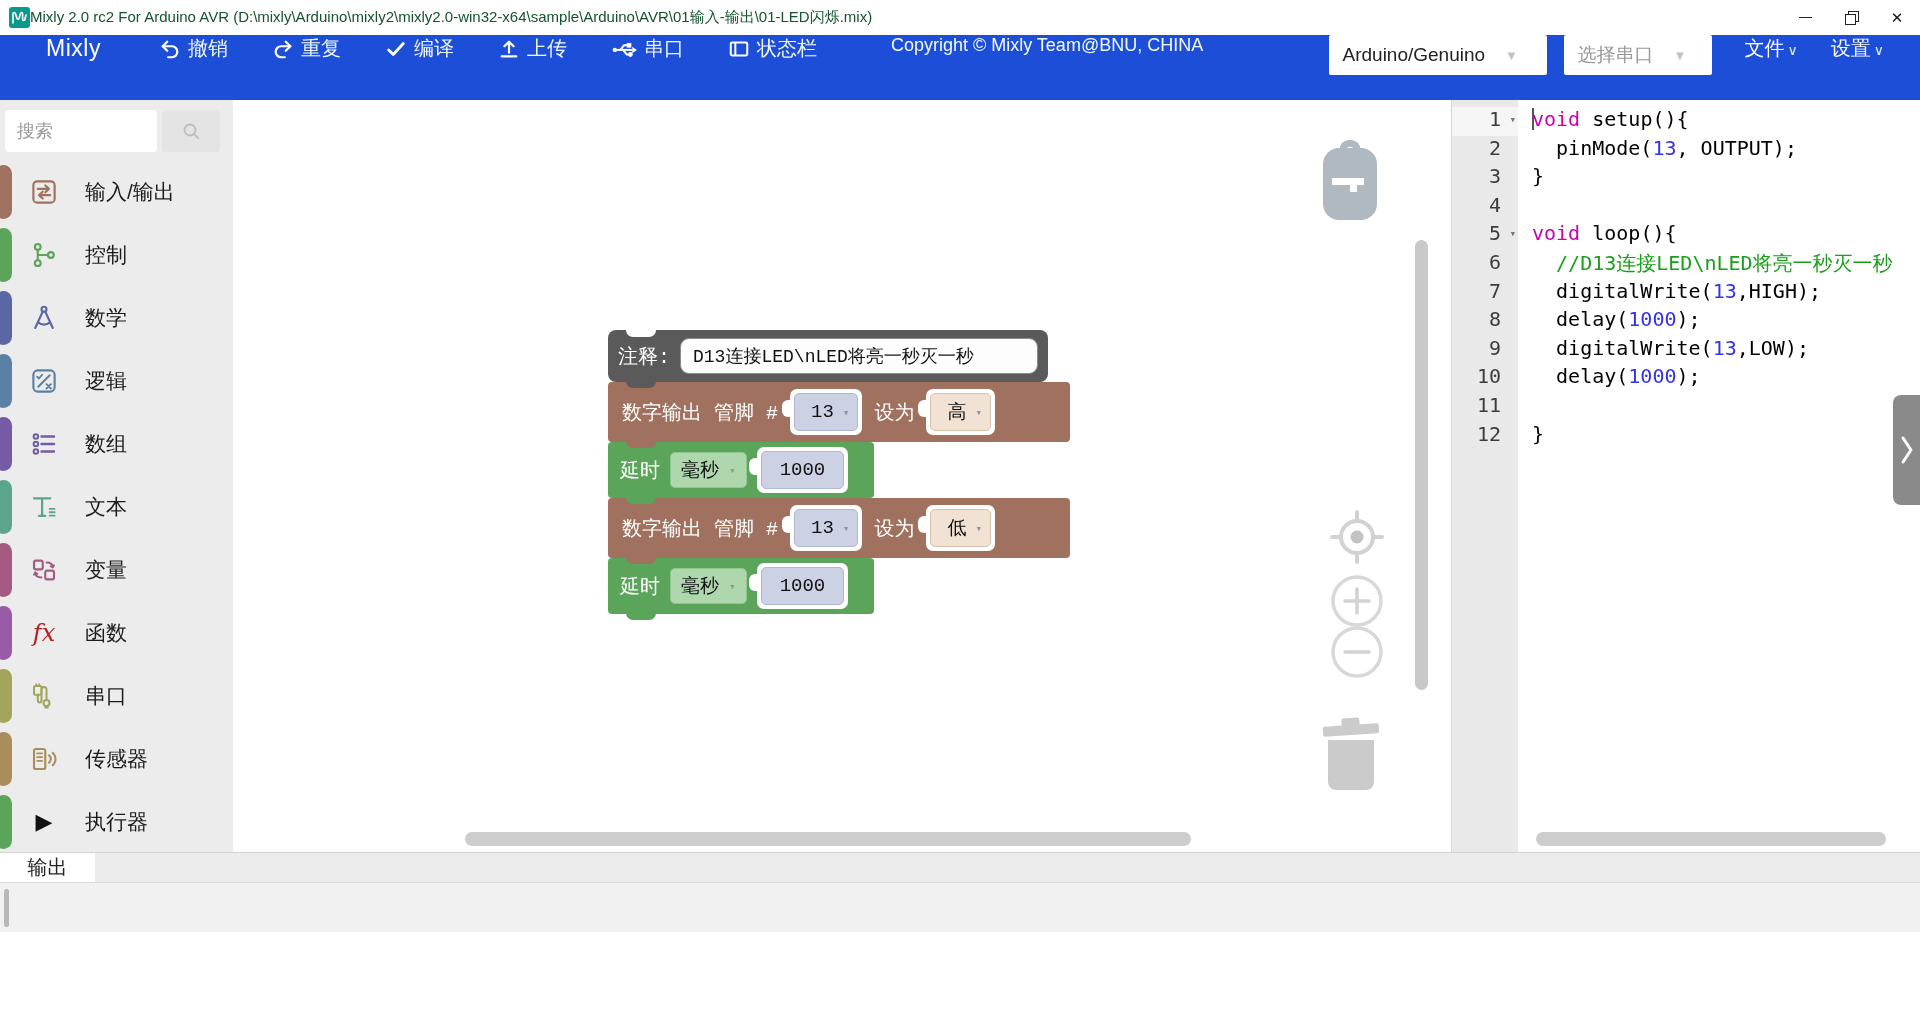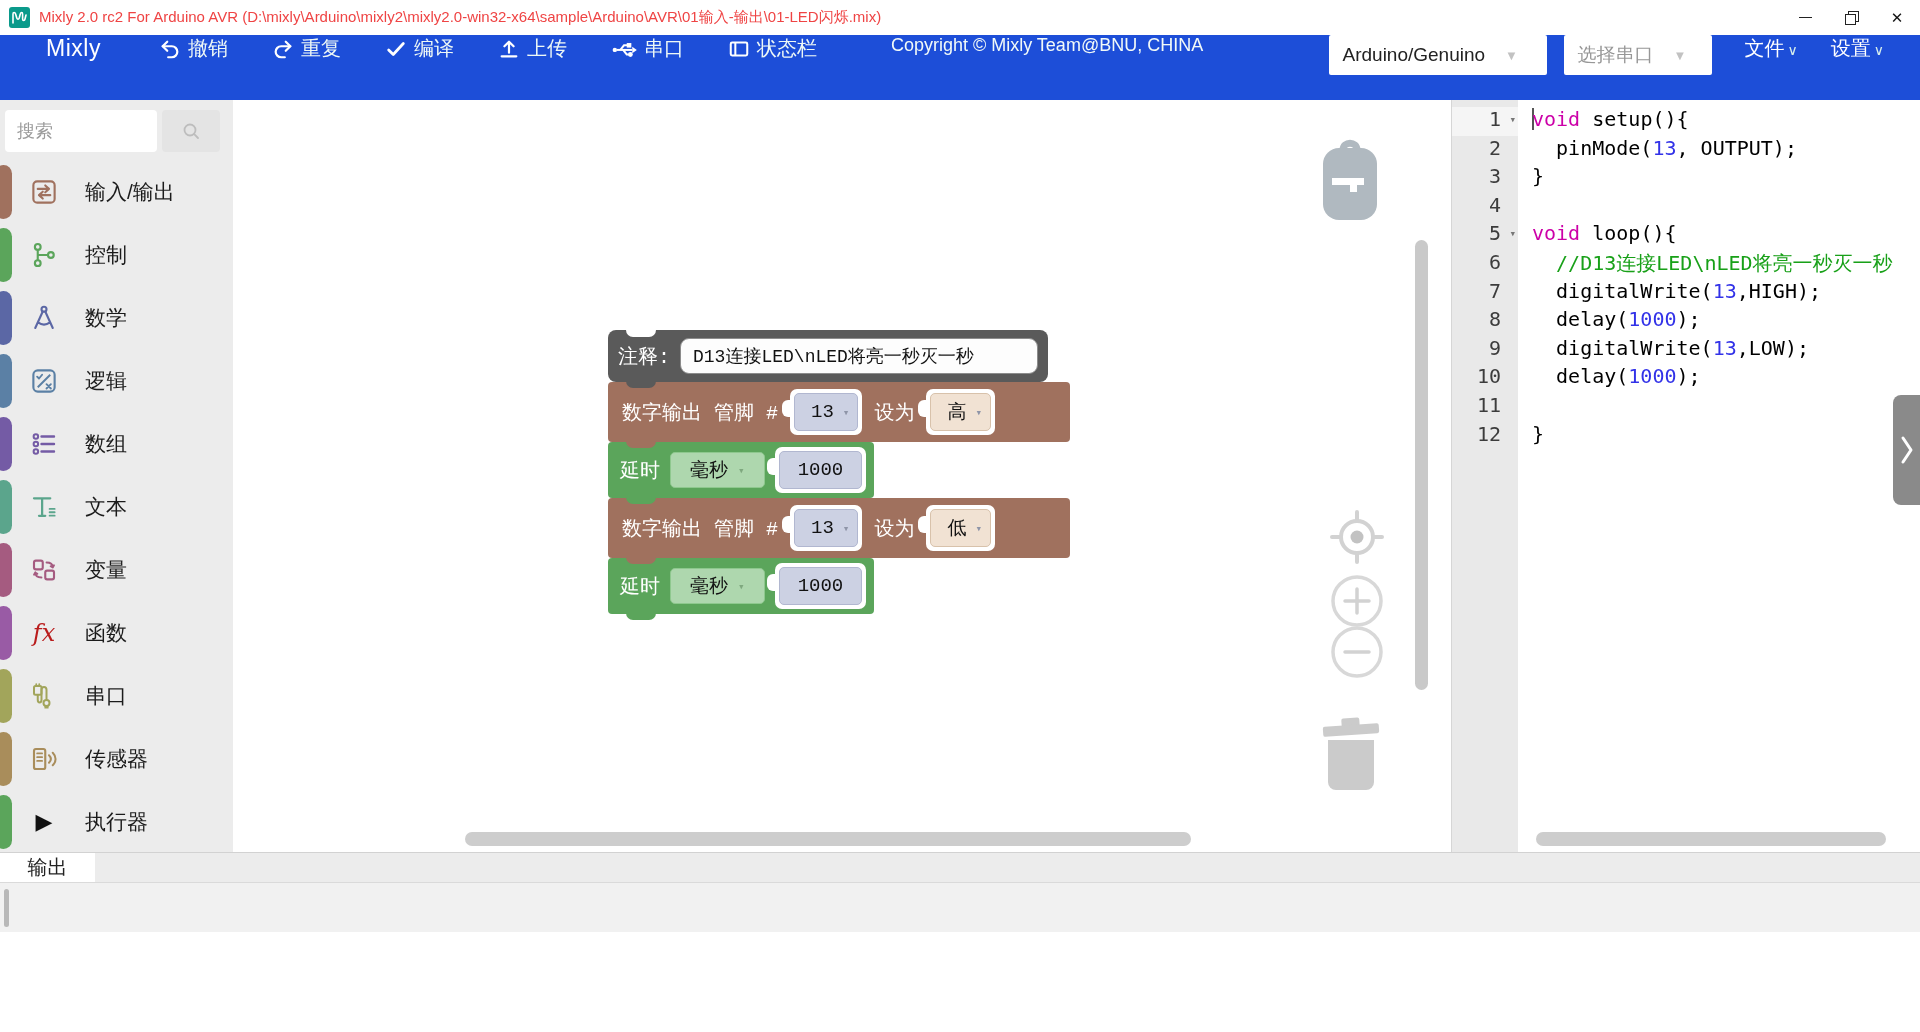--- a/index.html
+++ b/index.html
@@ -4,21 +4,21 @@
 <style>
   * { margin:0; padding:0; box-sizing:border-box; }
   html,body { width:1920px; height:1032px; overflow:hidden; background:#fff;
     font-family:"Liberation Sans", sans-serif; }
 
   
   .titlebar { height:35px; background:#fff; display:flex; align-items:center; position:relative; }
   .app-logo { width:21px; height:21px; margin-left:9px; background:#0a9a8b; border-radius:3px;
     display:flex; align-items:center; justify-content:center; }
   .app-logo svg { display:block; }
-  .win-title { margin-left:9px; font-size:15px; color:#ef4444; white-space:nowrap; }
+  .win-title { font-size:15px; color:#14532d; white-space:nowrap; }
   .win-controls { position:absolute; right:0; top:0; height:35px; display:flex; }
   .win-btn { width:46px; height:35px; display:flex; align-items:center; justify-content:center; cursor:default; }
   .min-glyph { width:13px; height:0; border-top:1.6px solid #222; }
   .restore-glyph { position:relative; width:13px; height:13px; }
   .restore-glyph::before { content:""; position:absolute; left:3px; top:0; width:9px; height:9px; border:1.4px solid #222; }
   .restore-glyph::after { content:""; position:absolute; left:0; top:3px; width:9px; height:9px; border:1.4px solid #222; background:#fff; }
   .close-glyph { font-size:15px; color:#111; line-height:1; }
 
   
   .toolbar { height:65px; background:#1d4ed8; display:flex; align-items:flex-start; padding:0 36px 0 46px; }
@@ -72,21 +72,21 @@
   .socket { position:relative; background:#fff; border-radius:7px; padding:4px; display:flex; }
   .socket::before { content:""; position:absolute; left:-8px; top:11px; width:10px; height:17px;
     background:#fff; border-radius:6px 0 0 6px; }
   .slot { display:flex; align-items:center; gap:9px; height:38px; border-radius:5px;
     padding:0 8px 0 16px; font-size:19px; color:#111; white-space:nowrap; }
   .slot-lav { background:#ccd1e3; border:1px solid #b1b7d0; }
   .slot-cream { background:#f1e2d3; border:1px solid #d8c2ab; }
   .slot .scaret { font-size:11px; color:#8f95a8; }
   .slot-num { padding:0 18px; }
   .dd-field { background:#aed7ae; border:1px solid #8ec88e; border-radius:5px; height:36px;
-    display:flex; align-items:center; gap:10px; padding:0 19px; color:#111; font-size:19px; white-space:nowrap; }
+    display:flex; align-items:center; gap:10px; padding:0 10px; color:#111; font-size:19px; white-space:nowrap; }
   .dd-field .scaret { font-size:11px; color:#7fa87f; }
 
   
   .backpack { position:absolute; left:1085px; top:34px; cursor:pointer; }
   .zoom-widget { position:absolute; cursor:pointer; }
   .trash { position:absolute; left:1085px; top:616px; cursor:pointer; }
   .v-scroll-thumb { position:absolute; left:1182px; top:140px; width:13px; height:450px;
     background:#c9c9c9; border-radius:7px; }
   .h-scroll-thumb { position:absolute; left:232px; top:732px; width:726px; height:14px;
     background:#cdcdcd; border-radius:7px; }

